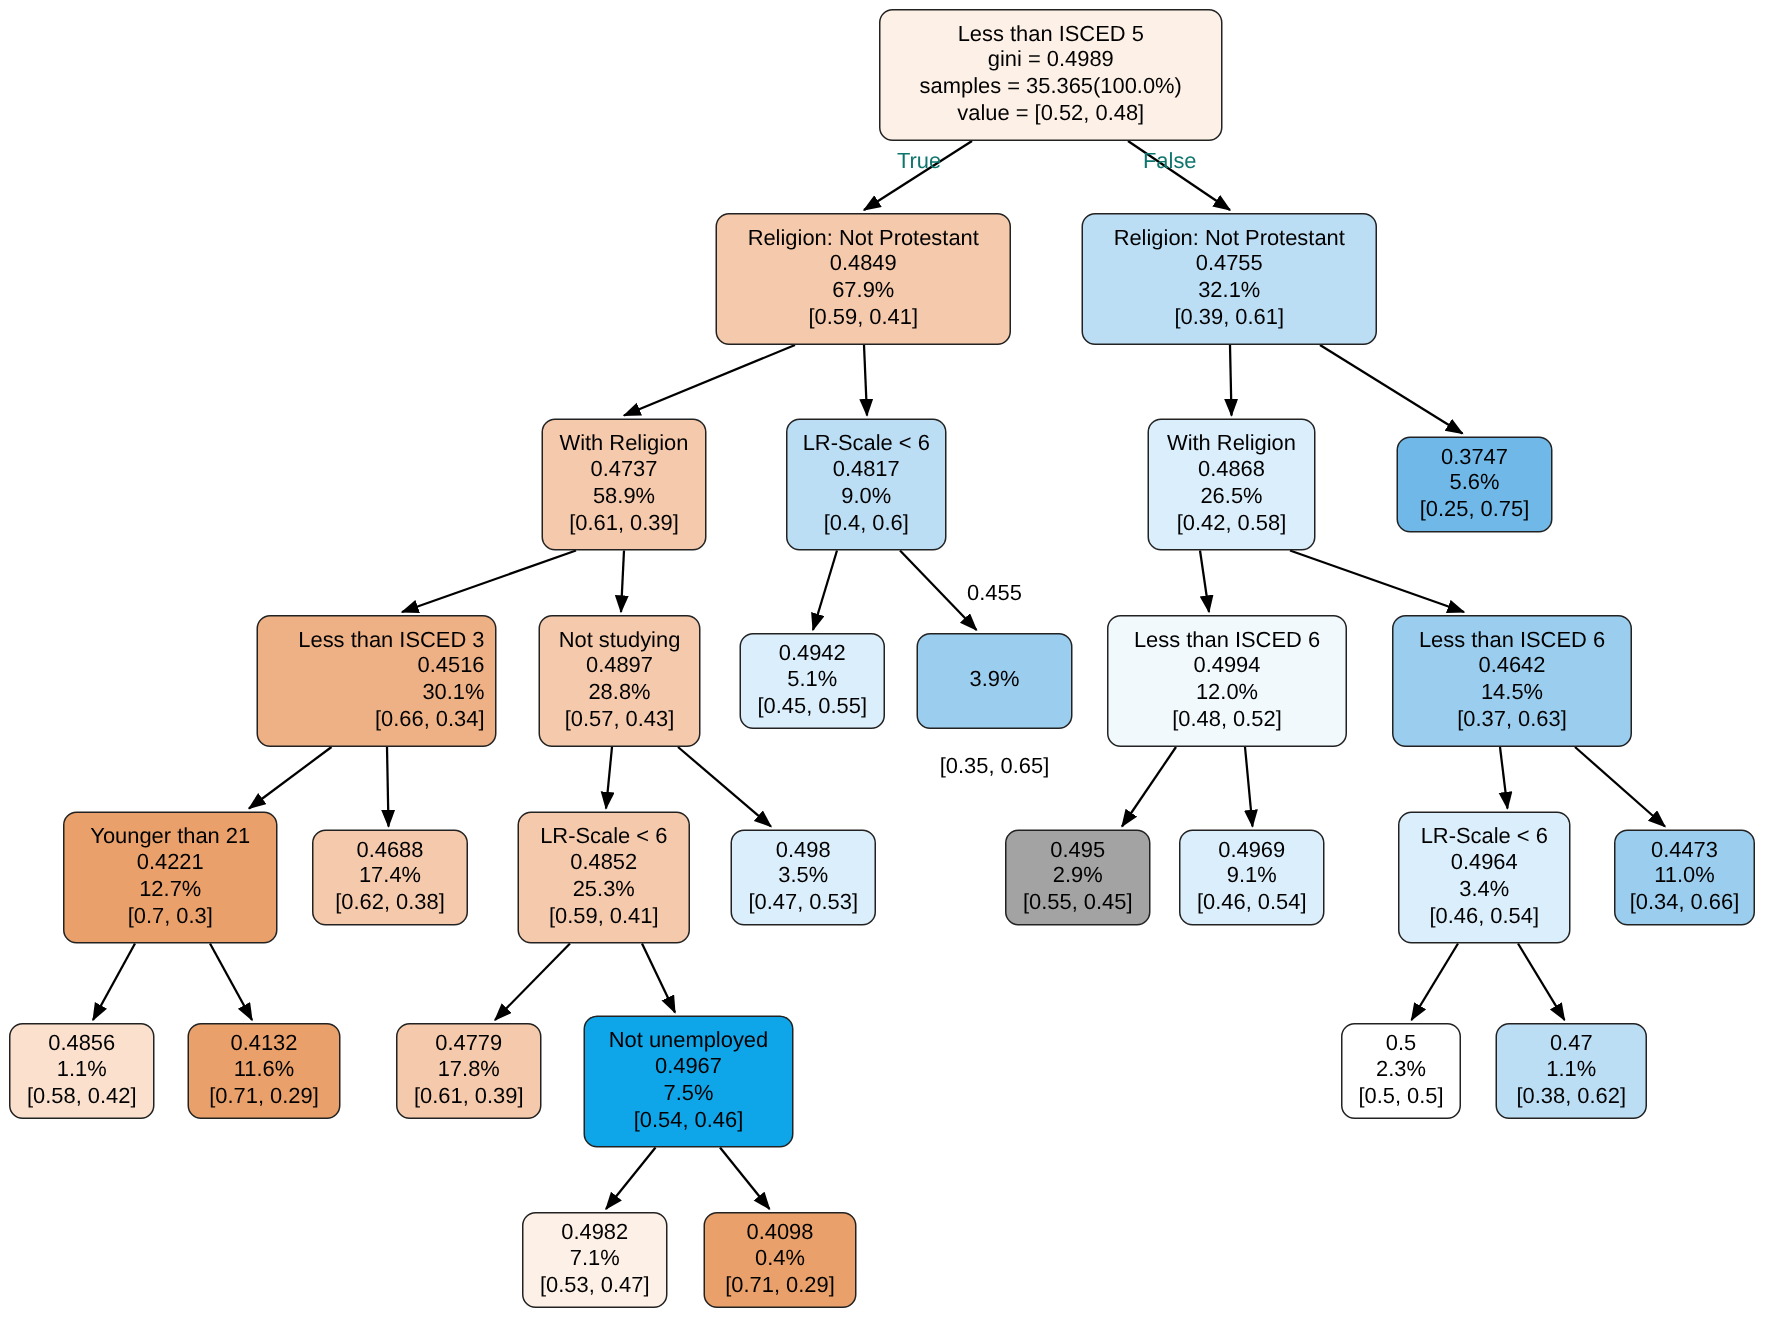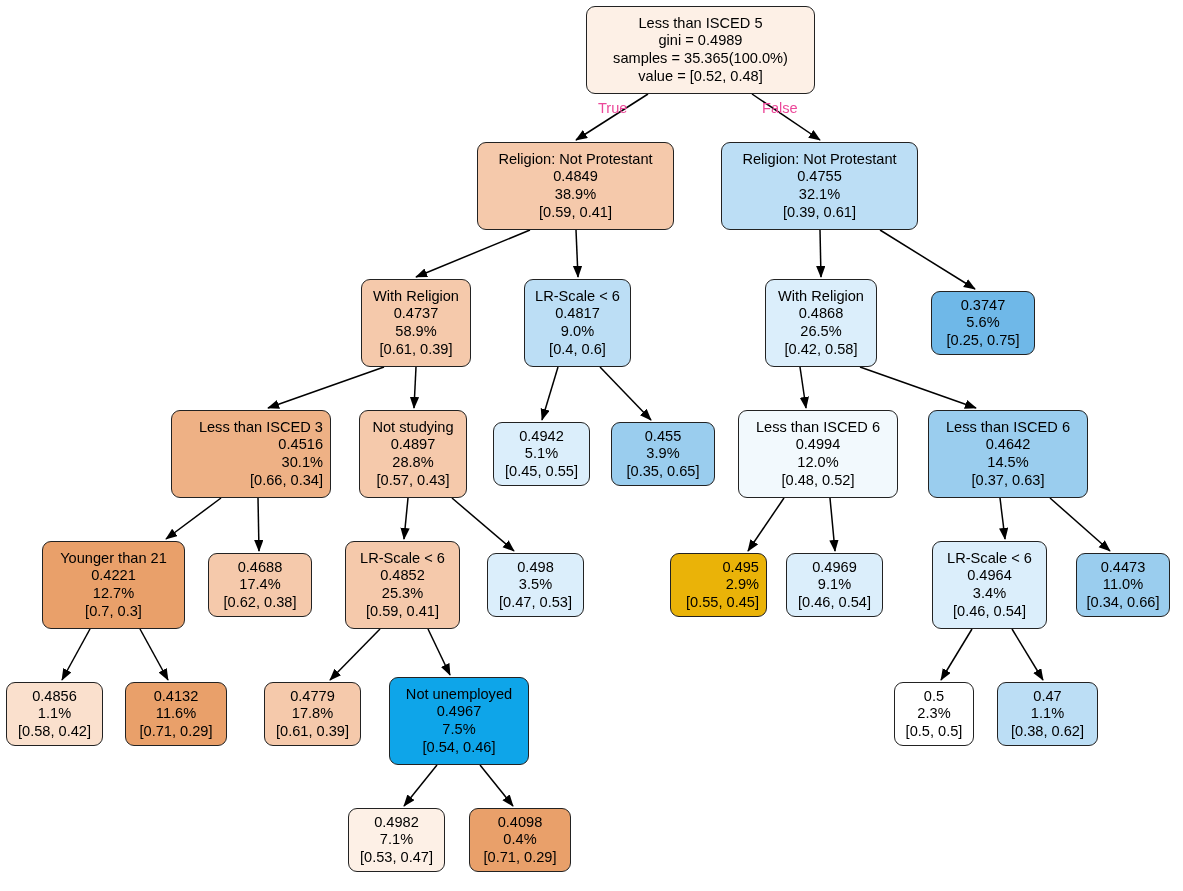--- a/index.html
+++ b/index.html
@@ -4,21 +4,21 @@
 <style>
   html,body{margin:0;padding:0;background:#ffffff;}
   #stage{position:relative;width:1183px;height:891px;background:#ffffff;
          font-family:"Liberation Sans","DejaVu Sans",sans-serif;overflow:hidden;}
   #edges{position:absolute;left:0;top:0;width:1183px;height:891px;pointer-events:none;}
   .node{position:absolute;box-sizing:border-box;border:1.4px solid #222222;
         border-radius:9px;display:flex;flex-direction:column;align-items:center;
         justify-content:center;text-align:center;color:#000000;font-size:14.6px;
         line-height:17.6px;padding:4px 7px;white-space:nowrap;}
   .node .ln{display:block;}
-  .edgelabel{position:absolute;font-size:14.6px;color:#ec4899;white-space:nowrap;}
+  .edgelabel{position:absolute;font-size:14.6px;color:#0f766e;white-space:nowrap;}
 </style>
 </head>
 <body>
 
 <div id="stage">
   <svg id="edges" viewBox="0 0 1183 891">
     <defs>
       <marker id="arrow" markerWidth="9" markerHeight="9" refX="7.4" refY="3.1" orient="auto" markerUnits="strokeWidth">
         <path d="M0,0 L8,3.1 L0,6.2 z" fill="#000000"></path>
       </marker>
@@ -57,21 +57,21 @@
   <div id="nodes">
       <div class="node" style="left: 586px; top: 6px; width: 229px; height: 88px; background: rgb(253, 240, 230);">
         <span class="ln">Less than ISCED 5</span>
         <span class="ln">gini = 0.4989</span>
         <span class="ln">samples = 35.365(100.0%)</span>
         <span class="ln">value = [0.52, 0.48]</span>
       </div>
       <div class="node" style="left: 477px; top: 142px; width: 197px; height: 88px; background: rgb(245, 201, 171);">
         <span class="ln">Religion: Not Protestant</span>
         <span class="ln">0.4849</span>
-        <span class="ln">38.9%</span>
+        <span class="ln">67.9%</span>
         <span class="ln">[0.59, 0.41]</span>
       </div>
       <div class="node" style="left: 721px; top: 142px; width: 197px; height: 88px; background: rgb(188, 222, 245);">
         <span class="ln">Religion: Not Protestant</span>
         <span class="ln">0.4755</span>
         <span class="ln">32.1%</span>
         <span class="ln">[0.39, 0.61]</span>
       </div>
       <div class="node" style="left: 361px; top: 279px; width: 110px; height: 88px; background: rgb(245, 201, 171);">
         <span class="ln">With Religion</span>
@@ -106,21 +106,21 @@
         <span class="ln">Not studying</span>
         <span class="ln">0.4897</span>
         <span class="ln">28.8%</span>
         <span class="ln">[0.57, 0.43]</span>
       </div>
       <div class="node" style="left: 493px; top: 422px; width: 97px; height: 64px; background: rgb(219, 238, 251);">
         <span class="ln">0.4942</span>
         <span class="ln">5.1%</span>
         <span class="ln">[0.45, 0.55]</span>
       </div>
-      <div class="node" style="left: 611px; top: 422px; width: 104px; height: 64px; background: rgb(154, 205, 238);">
+      <div class="node" style="left: 611px; top: 422px; width: 104px; height: 64px; background: rgb(154, 205, 238); gap: 40px;">
         <span class="ln">0.455</span>
         <span class="ln">3.9%</span>
         <span class="ln">[0.35, 0.65]</span>
       </div>
       <div class="node" style="left: 738px; top: 410px; width: 160px; height: 88px; background: rgb(242, 249, 253);">
         <span class="ln">Less than ISCED 6</span>
         <span class="ln">0.4994</span>
         <span class="ln">12.0%</span>
         <span class="ln">[0.48, 0.52]</span>
       </div>
@@ -145,21 +145,21 @@
         <span class="ln">LR-Scale &lt; 6</span>
         <span class="ln">0.4852</span>
         <span class="ln">25.3%</span>
         <span class="ln">[0.59, 0.41]</span>
       </div>
       <div class="node" style="left: 487px; top: 553px; width: 97px; height: 64px; background: rgb(219, 238, 251);">
         <span class="ln">0.498</span>
         <span class="ln">3.5%</span>
         <span class="ln">[0.47, 0.53]</span>
       </div>
-      <div class="node" style="left: 670px; top: 553px; width: 97px; height: 64px; background: #eab308; align-items: flex-end;">
+      <div class="node" style="left: 670px; top: 553px; width: 97px; height: 64px; background: #a3a3a3;">
         <span class="ln">0.495</span>
         <span class="ln">2.9%</span>
         <span class="ln">[0.55, 0.45]</span>
       </div>
       <div class="node" style="left: 786px; top: 553px; width: 97px; height: 64px; background: rgb(219, 238, 251);">
         <span class="ln">0.4969</span>
         <span class="ln">9.1%</span>
         <span class="ln">[0.46, 0.54]</span>
       </div>
       <div class="node" style="left: 932px; top: 541px; width: 115px; height: 88px; background: rgb(219, 238, 251);">

